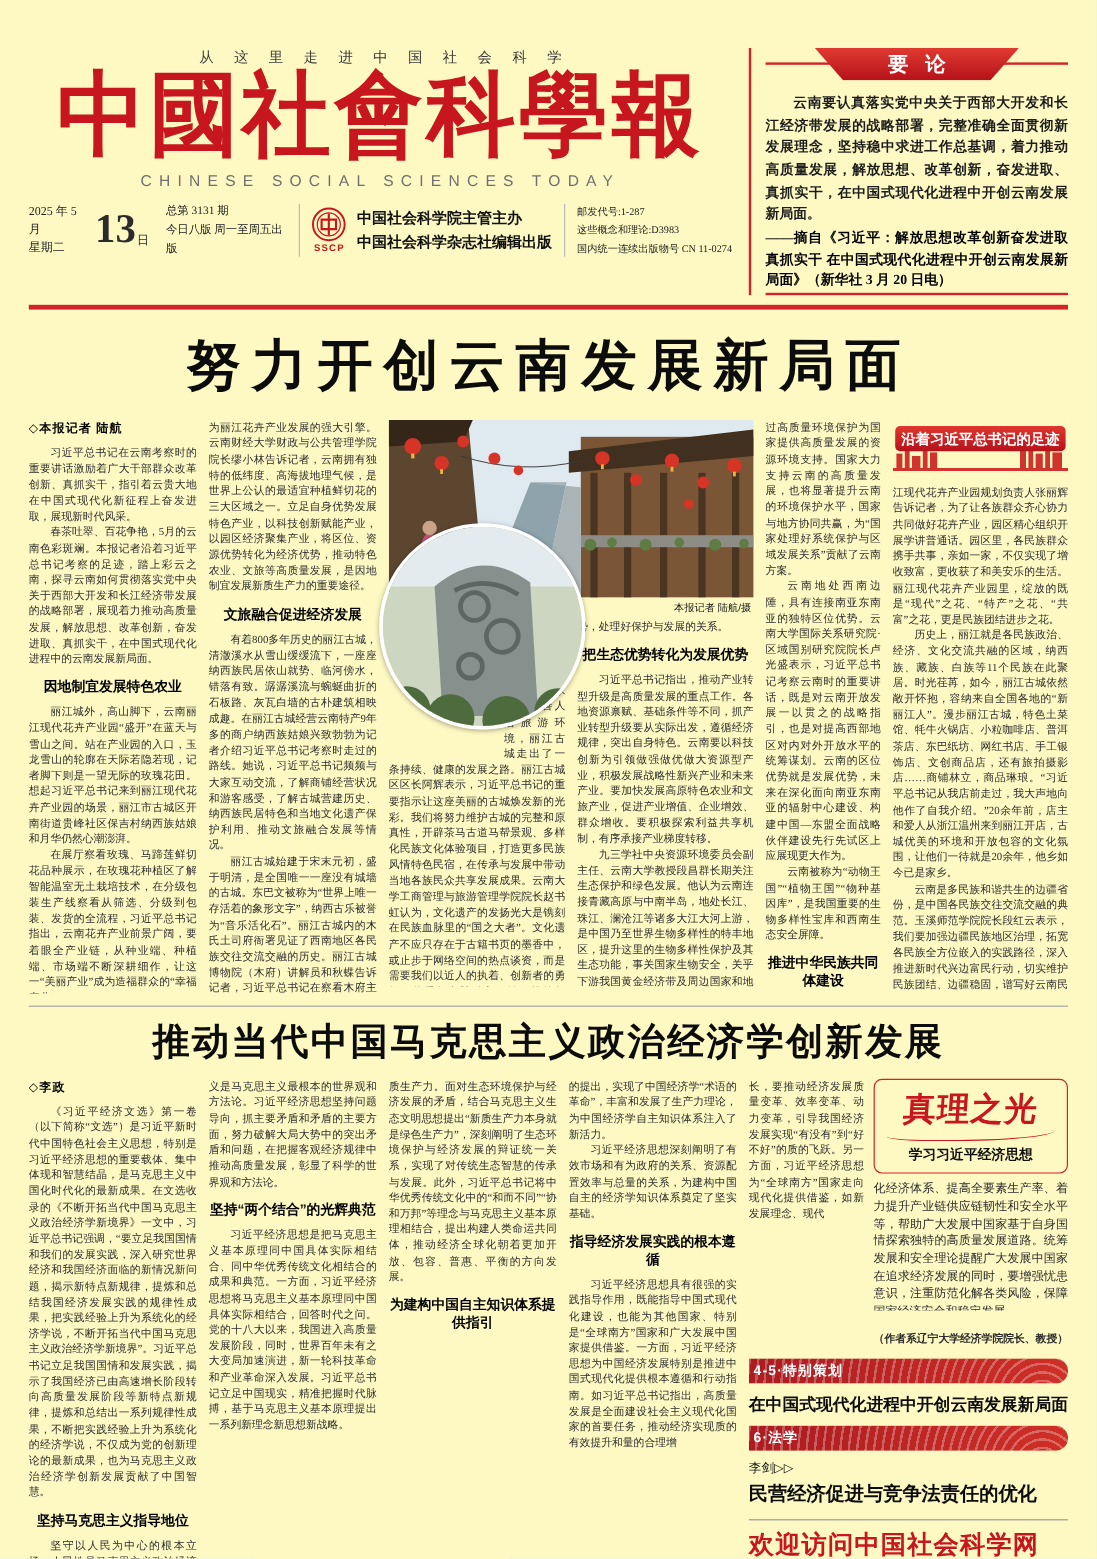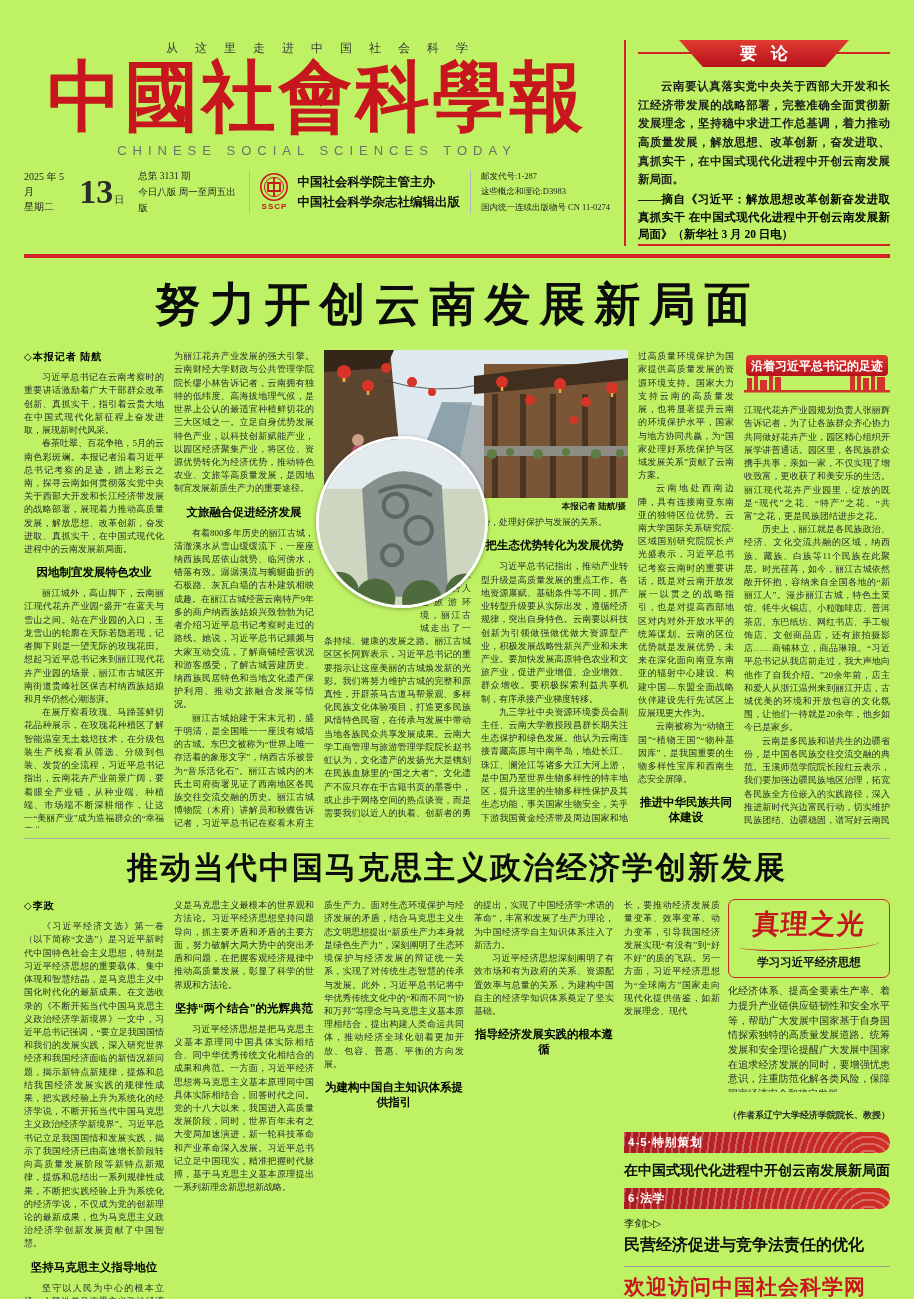--- a/index.html
+++ b/index.html
@@ -1,18 +1,18 @@
 <!DOCTYPE html>
 <html><head>
 <meta charset="utf-8">
 <style>
   html,body{margin:0;padding:0;background:#e9e9e9;}
   .page{
     position:relative; width:914px; height:1299px; margin:0 auto;
-    background:#bef264; overflow:hidden; box-sizing:border-box;
+    background:#fef9c3; overflow:hidden; box-sizing:border-box;
     padding:40px 24px 0 24px;
     font-family:"Liberation Serif","DejaVu Serif",serif; color:#2b2b2b;
   }
   
   .header{display:flex; align-items:stretch;}
   .mast{width:586px; flex:none; text-align:center;}
   .tagline{font-family:"Liberation Sans","DejaVu Sans",sans-serif;font-size:12px;color:#3a3a3a;letter-spacing:17px;text-indent:17px;}
   .paper-title{font-size:74px;line-height:1.05;font-weight:bold;color:#c8161e;letter-spacing:3px;transform:scaleY(1.04);margin-top:2px;white-space:nowrap;}
   .title-en{font-family:"Liberation Sans","DejaVu Sans",sans-serif;font-size:13px;color:#6f6f6f;letter-spacing:6px;margin-top:6px;}
   .info-row{display:flex;align-items:center;margin-top:10px;text-align:left;}
@@ -49,21 +49,21 @@
   .col h4{font-family:"Liberation Sans","DejaVu Sans",sans-serif;font-size:11.5px;font-weight:bold;text-align:center;margin:9px 0 7px 0;color:#000;}
   .a1 .c{height:478px;}
   .a1-c1,.a1-c2{width:140px;flex:none;}
   .a1-mid{width:304px;flex:none;position:relative;}
   .a1-c5{width:96px;flex:none;}
   .a1-c6{width:146px;flex:none;}
   .byline{font-size:10px;font-weight:bold;color:#000;margin-bottom:7px;letter-spacing:1px;}
   .photo{width:304px;height:148px;display:block;}
   .caption{display:flex;justify-content:space-between;font-size:8.5px;font-weight:bold;color:#111;
     padding:3px 2px 3px 98px;font-family:"Liberation Sans","DejaVu Sans",sans-serif;}
-  .caption .cap-r{font-weight:bold;text-align:right;}
+  .caption .cap-r{font-weight:normal;text-align:right;}
   .photo-cols{display:flex;gap:10px;}
   .photo-cols .pc{width:147px;height:306px;overflow:hidden;}
   .circle-photo{position:absolute;left:-8px;top:86px;width:166px;height:166px;border-radius:50%;
     border:3px solid #fff;overflow:hidden;box-shadow:0 1px 4px rgba(0,0,0,.35);z-index:3;}
   .circle-spacer{float:left;width:96px;height:106px;}
   .banner{width:146px;height:48px;margin-bottom:6px;display:block;}
   
   .art-divider{height:1px;background:#a9a9a9;margin:10px 0 4px 0;}
   .headline2{font-family:"Liberation Sans","DejaVu Sans",sans-serif;font-size:31px;font-weight:900;letter-spacing:2px;
     text-align:center;color:#0c0c0c;margin:8px 0 10px 0;}
@@ -323,20 +323,21 @@
         <p>习近平经济思想是把马克思主义基本原理同中国具体实际相结合、同中华优秀传统文化相结合的成果和典范。一方面，习近平经济思想将马克思主义基本原理同中国具体实际相结合，回答时代之问。党的十八大以来，我国进入高质量发展阶段，同时，世界百年未有之大变局加速演进，新一轮科技革命和产业革命深入发展。习近平总书记立足中国现实，精准把握时代脉搏，基于马克思主义基本原理提出一系列新理念新思想新战略。</p>
       </div>
     <div class="col c a2-col">
         <p class="noindent">质生产力。面对生态环境保护与经济发展的矛盾，结合马克思主义生态文明思想提出“新质生产力本身就是绿色生产力”，深刻阐明了生态环境保护与经济发展的辩证统一关系，实现了对传统生态智慧的传承与发展。此外，习近平总书记将中华优秀传统文化中的“和而不同”“协和万邦”等理念与马克思主义基本原理相结合，提出构建人类命运共同体，推动经济全球化朝着更加开放、包容、普惠、平衡的方向发展。</p>
         <h4>为建构中国自主知识体系提供指引</h4>
       </div>
     <div class="col c a2-col">
         <p class="noindent">的提出，实现了中国经济学“术语的革命”，丰富和发展了生产力理论，为中国经济学自主知识体系注入了新活力。</p>
         <p>习近平经济思想深刻阐明了有效市场和有为政府的关系、资源配置效率与总量的关系，为建构中国自主的经济学知识体系奠定了坚实基础。</p>
         <h4>指导经济发展实践的根本遵循</h4>
+        <p>习近平经济思想具有很强的实践指导作用，既能指导中国式现代化建设，也能为其他国家、特别是“全球南方”国家和广大发展中国家提供借鉴。一方面，习近平经济思想为中国经济发展特别是推进中国式现代化提供根本遵循和行动指南。如习近平总书记指出，高质量发展是全面建设社会主义现代化国家的首要任务，推动经济实现质的有效提升和量的合理增</p>
       </div>
 
     <div class="rail">
       <div class="rail-top">
         <div class="col a2-c5">
             <p class="noindent">长，要推动经济发展质量变革、效率变革、动力变革，引导我国经济发展实现“有没有”到“好不好”的质的飞跃。另一方面，习近平经济思想为“全球南方”国家走向现代化提供借鉴，如新发展理念、现代</p>
           </div>
         <div class="zhenli">
           <div class="zl-box">
             <div class="zl-title">真理之光</div>

